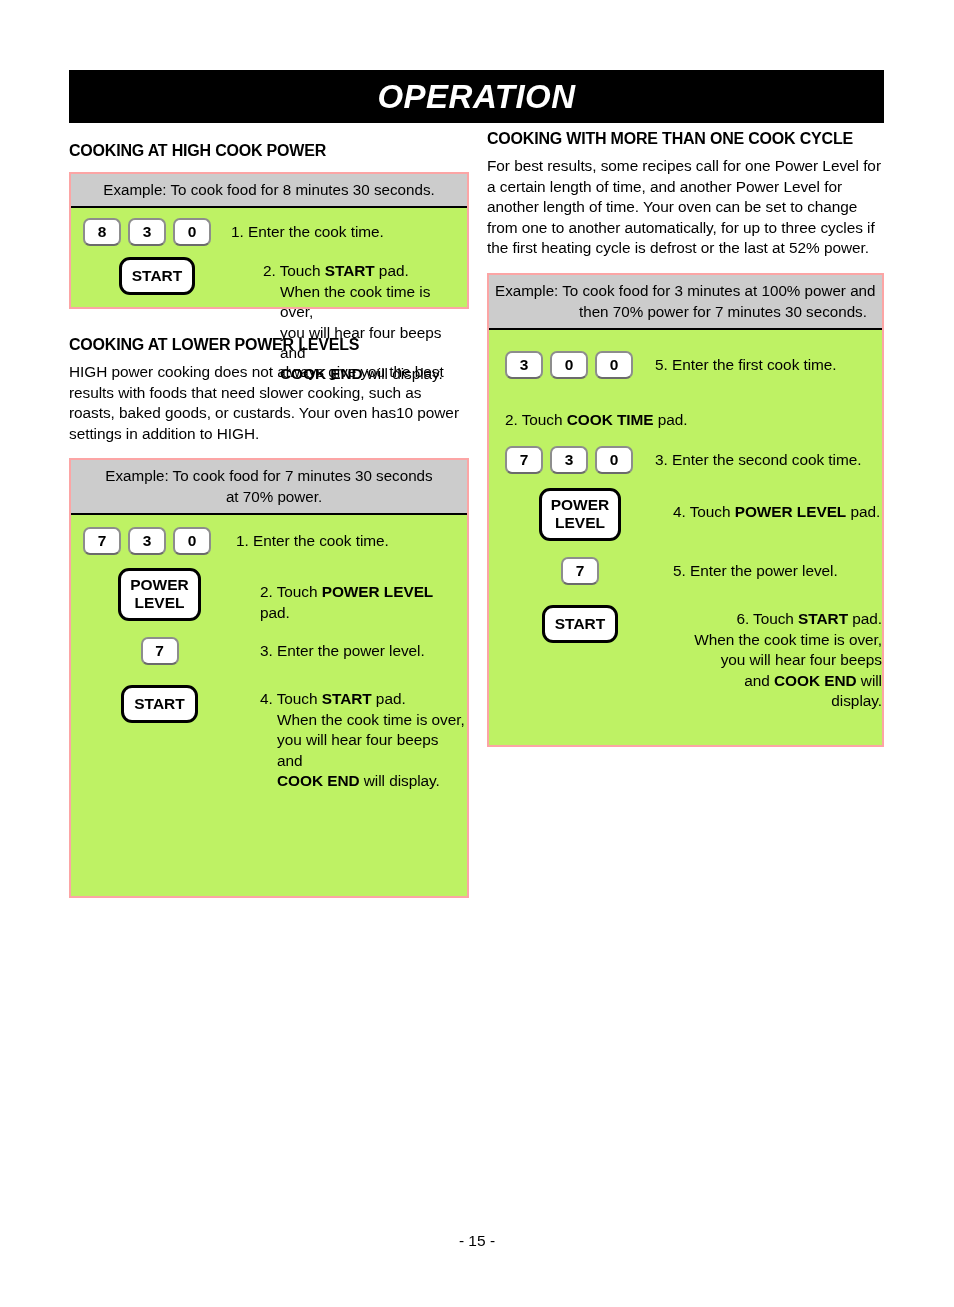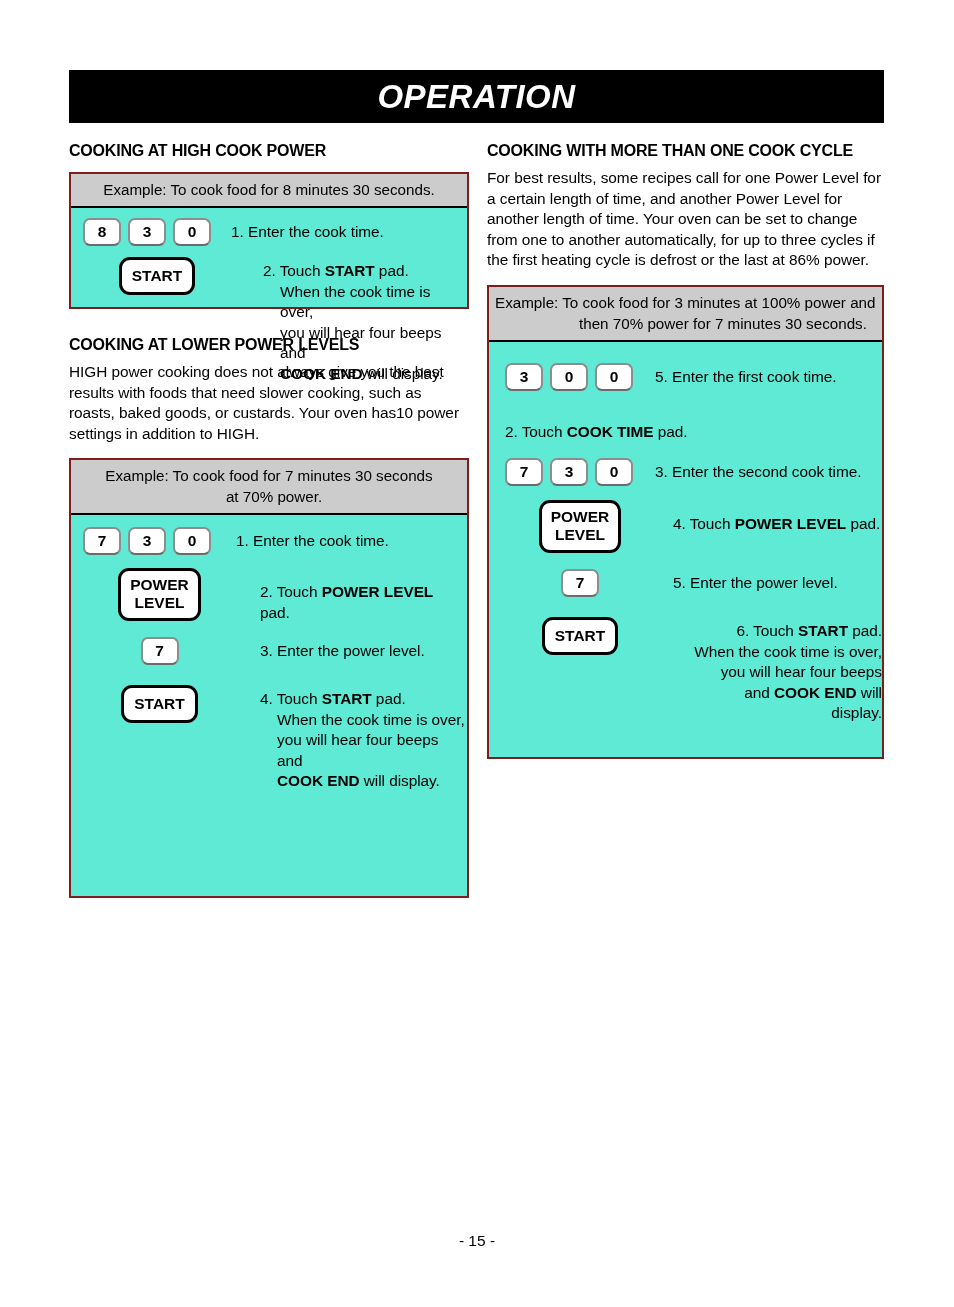--- a/index.html
+++ b/index.html
@@ -50,21 +50,21 @@
   
   .col-left {
     position: absolute;
     left: 69px;
     top: 136px;
     width: 400px;
   }
   .col-right {
     position: absolute;
     left: 487px;
-    top: 136px;
+    top: 124px;
     width: 397px;
   }
 
   
   h2.section-title {
     margin: 0 0 2px 0;
     padding: 0;
     font-size: 16px;
     font-weight: bold;
     line-height: 29px;
@@ -75,23 +75,23 @@
   p.body-text {
     margin: 3px 0 0 0;
     padding: 0;
     font-size: 15.4px;
     line-height: 20.5px;
     letter-spacing: -0.05px;
   }
 
   
   .example-box {
-    border: 2px solid #7f1d1d;
+    border: 2px solid #fca5a5;
     box-sizing: border-box;
-    background: #5eead4;
+    background: #bef264;
   }
   .example-head {
     background: #cccccc;
     border-bottom: 2px solid #000000;
     box-sizing: border-box;
     font-size: 15.2px;
     line-height: 21px;
     padding: 5px 6px 6px 6px;
     text-align: center;
   }
@@ -287,21 +287,21 @@
 
       </div>
     </div>
 
   </div>
 
   <div class="col-right">
 
     <h2 class="section-title">COOKING WITH MORE THAN ONE COOK CYCLE</h2>
 
-    <p class="body-text">For best results, some recipes call for one Power Level for a certain length of time, and another Power Level for another length of time. Your oven can be set to change from one to another automatically, for up to three cycles if the first heating cycle is defrost or the last at 86% power.</p>
+    <p class="body-text">For best results, some recipes call for one Power Level for a certain length of time, and another Power Level for another length of time. Your oven can be set to change from one to another automatically, for up to three cycles if the first heating cycle is defrost or the last at 52% power.</p>
 
     <div class="example-box" style="margin-top:14px; height:474px;">
       <div class="example-head head-right">
         <span>Example: To cook food for 3 minutes at 100% power and</span>
         <span class="ln2">then 70% power for 7 minutes 30 seconds.</span>
       </div>
       <div class="example-body">
 
         <div class="step" style="margin-top:21px; padding-left:16px;">
           <div class="step-pads" style="width:150px;">

